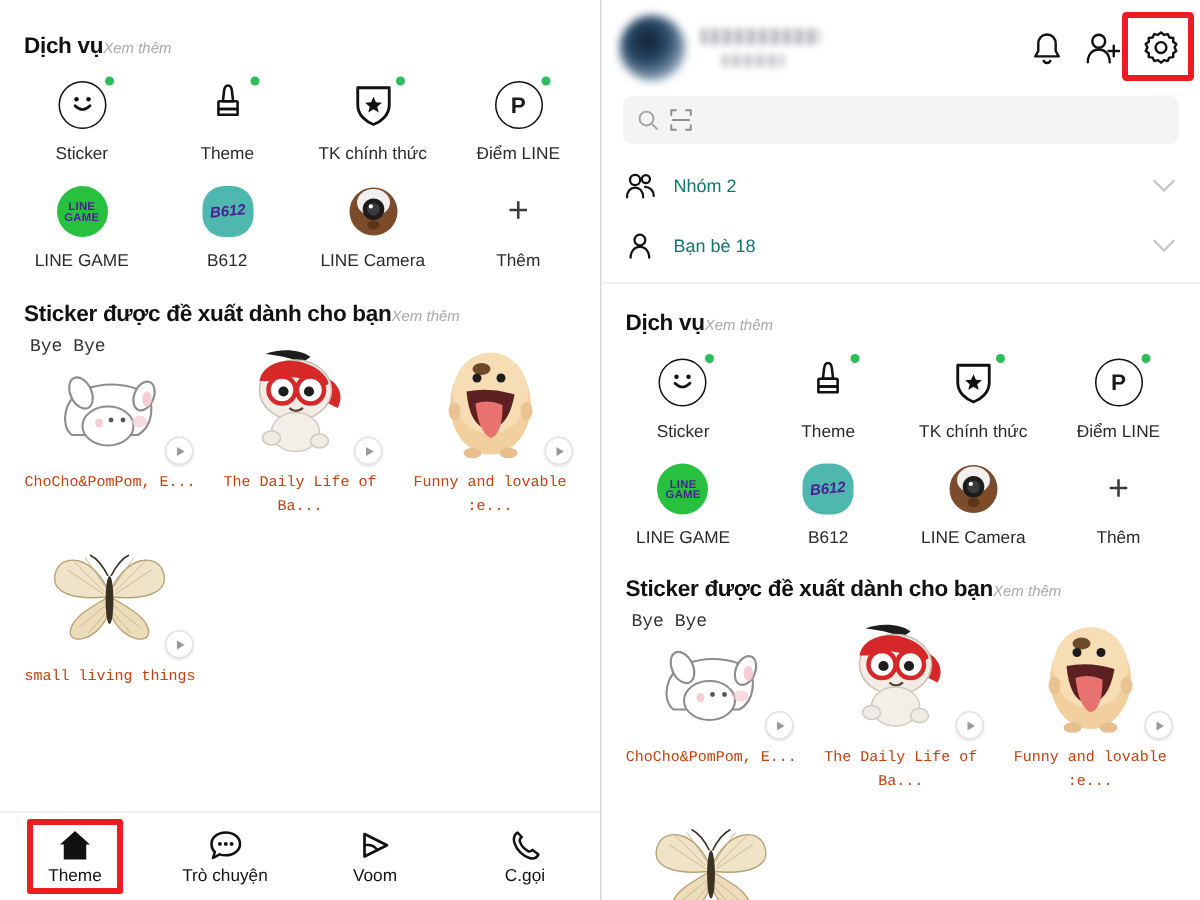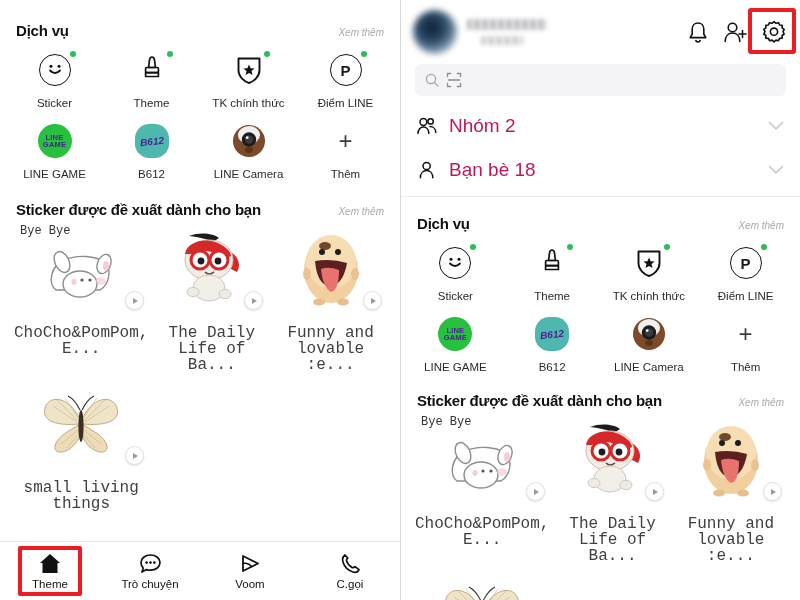--- a/index.html
+++ b/index.html
@@ -25,21 +25,21 @@
     overflow: hidden;
     background: #fff;
   }
   .panel-left { width: 400px; }
   .panel-right { width: 400px; border-left: 1px solid #d8d8d8; box-sizing: border-box; }
 
   
   .section-head {
     display: flex;
     align-items: baseline;
-    justify-content: space-between;
+    justify-content: flex-start;
     padding: 0 16px;
   }
   .section-title {
     font-size: 15px;
     font-weight: bold;
     color: #111;
     letter-spacing: -0.2px;
   }
   .section-more {
     font-size: 10px;
@@ -156,25 +156,25 @@
   }
   .play-btn:after {
     content:"";
     width:0;height:0;
     border-left: 5px solid #9a9a9a;
     border-top: 3.5px solid transparent;
     border-bottom: 3.5px solid transparent;
     margin-left: 2px;
   }
   .stk-name {
-    margin-top: 11px;
-    font-size: 16px;
+    margin-top: 1px;
+    font-size: 10px;
     line-height: 16px;
     text-align: center;
-    color: #404040;
+    color: #c2410c;
   }
 
   .note-row {
     display: flex;
     align-items: flex-start;
     gap: 5px;
     padding: 10px 16px 0 16px;
     color: #b3b3b3;
     font-size: 11.5px;
   }
@@ -269,21 +269,21 @@
   }
   .search-ph { font-size: 13px; color: #a5a5a8; flex: 1; }
 
   .list-row {
     display: flex;
     align-items: center;
     padding: 11px 16px 11px 16px;
     gap: 12px;
     cursor: pointer;
   }
-  .list-label { flex: 1; font-size: 19px; color: #be185d; }
+  .list-label { flex: 1; font-size: 12px; color: #0f766e; }
   .chev { color: #c4c4c8; }
 
   .thin-sep { height: 1px; background: #ececec; margin: 4px 0 0 0; }
 
   svg { display: block; }
 </style>
 </head>
 <body>
 
 <div class="screens">

